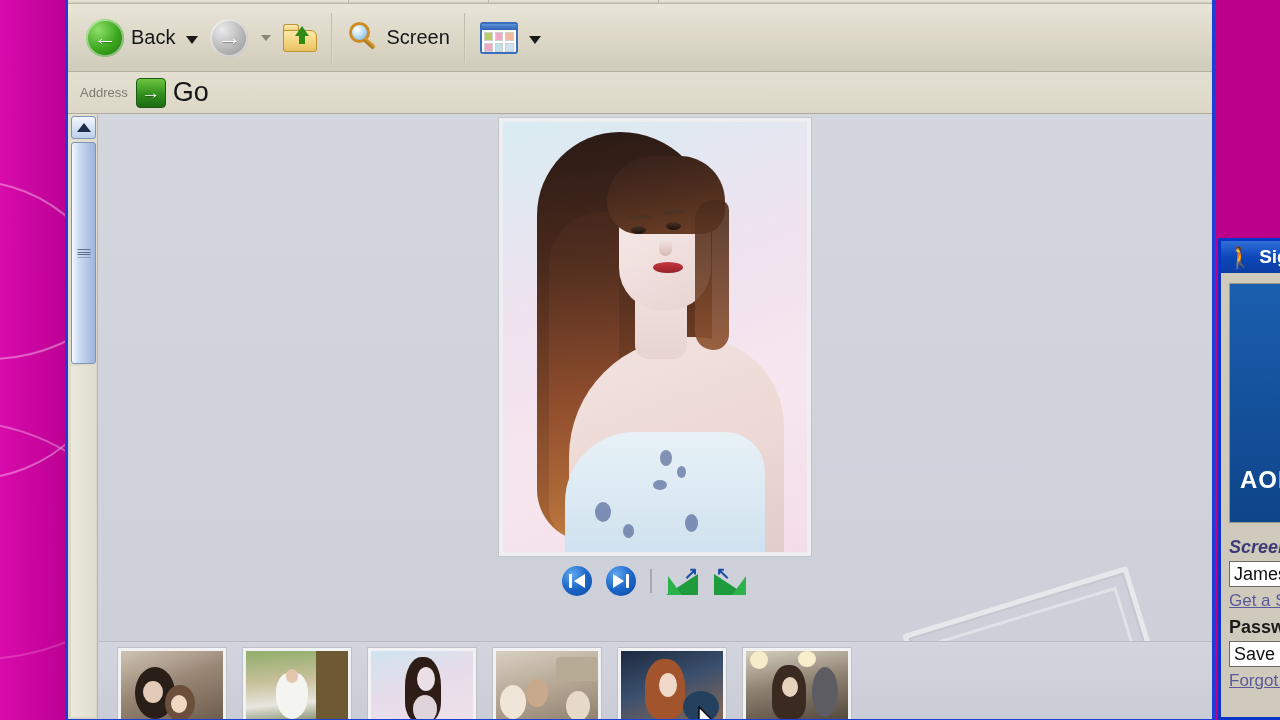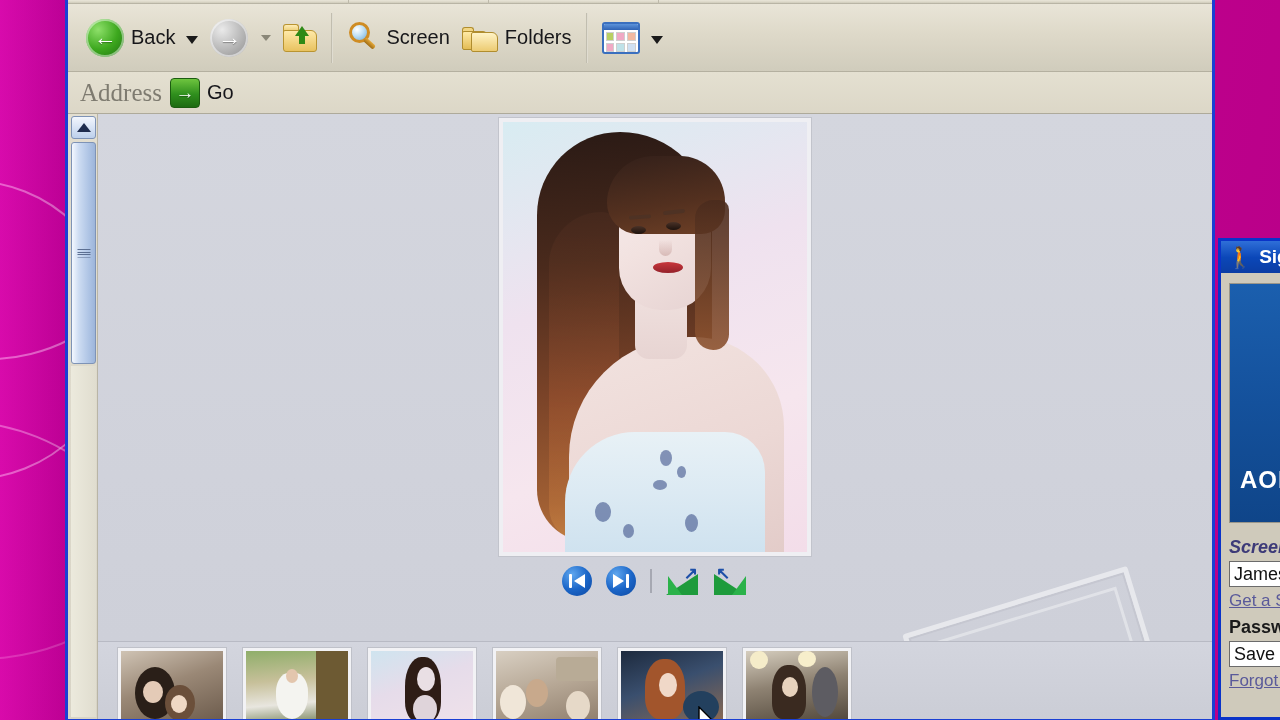--- a/index.html
+++ b/index.html
@@ -135,21 +135,21 @@
   .icon-views .vgrid { display:grid; grid-template-columns: repeat(3, 1fr); gap:2px; padding:2px; }
   .icon-views .vcell { height:9px; border:1px solid #cfcfcf; }
 
   
   #addrbar {
     position:absolute; left:0; top:74px; width:100%; height:42px;
     background: linear-gradient(180deg,#e4e0d1 0%, #dcd7c7 100%);
     display:flex; align-items:center; padding: 0 8px 0 6px; gap:8px;
     border-bottom: 1px solid #aeaa9a;
   }
-  #addr-label { font-size:25px; color:#7e7b70; padding-left:6px; white-space:nowrap;font-family:Liberation Serif, serif; }
+  #addr-label { font-size:13px; color:#7e7b70; padding-left:6px; white-space:nowrap; }
   #addr-field {
     flex:1; height:32px; background:#ffffff; border:1px solid #8d8a7d;
     box-shadow: inset 1px 1px 0 #b8b5a8;
     display:flex; align-items:center; gap:8px; padding-left:8px; position:relative;
   }
   #addr-field .afolder { position:relative; width:24px; height:19px; flex:none; }
   #addr-field .afolder .b { position:absolute; left:0; bottom:0; width:24px; height:15px;
       background: linear-gradient(180deg,#ffeaa6,#e6c265); border:1px solid #ae8a2c;
       border-radius:2px 5px 2px 2px; }
   #addr-field .afolder .t { position:absolute; left:0; top:0; width:11px; height:6px;
@@ -162,21 +162,21 @@
   }
   #addr-drop .dc { width:0;height:0;border-left:7px solid transparent;border-right:7px solid transparent;
                    border-top:8px solid #2a3f72; }
   #go-btn { display:flex; align-items:center; gap:7px; }
   #go-icon {
     width:30px; height:30px; border-radius:4px;
     background: linear-gradient(180deg,#6ec53f 0%, #2f8f1d 55%, #1d6b11 100%);
     border:1px solid #1c5c10; display:flex; align-items:center; justify-content:center;
     color:#fff; font-size:19px; font-weight:bold; text-shadow:0 1px 1px rgba(0,0,0,.4);
   }
-  #go-label { font-size:20px; color:#16161a; }
+  #go-label { font-size:27px; color:#16161a; }
 
   
   #body-area {
     position:absolute; left:0; top:116px; right:0; bottom:0;
     background:#d2d4dd; display:flex;
   }
   
   #vscroll {
     width:30px; height:100%;
     background: linear-gradient(180deg,#e2ded0,#d8d4c6);
@@ -438,28 +438,20 @@
     <div class="tb-sep"></div>
 
     <div class="tbtn">
       <span class="icon-search">
         <span class="lens"></span>
           <span class="handle"></span>
       </span>
       <span class="tbtn-label">Screen</span>
     </div>
 
-    <div class="tbtn">
-      <span class="icon-folders">
-        <span class="t1"></span>
-          <span class="f1"></span>
-          <span class="f2"></span>
-      </span>
-      <span class="tbtn-label">Folders</span>
-    </div>
 
     <div class="tb-sep"></div>
 
     <div class="tbtn">
       <span class="icon-views">
         <span class="vtop" style="display:block"></span>
         <span class="vgrid" style="display:grid">
           <span class="vcell" style="background:#b9cf63"></span>
           <span class="vcell" style="background:#f0a9c4"></span>
           <span class="vcell" style="background:#f3b9a0"></span>

